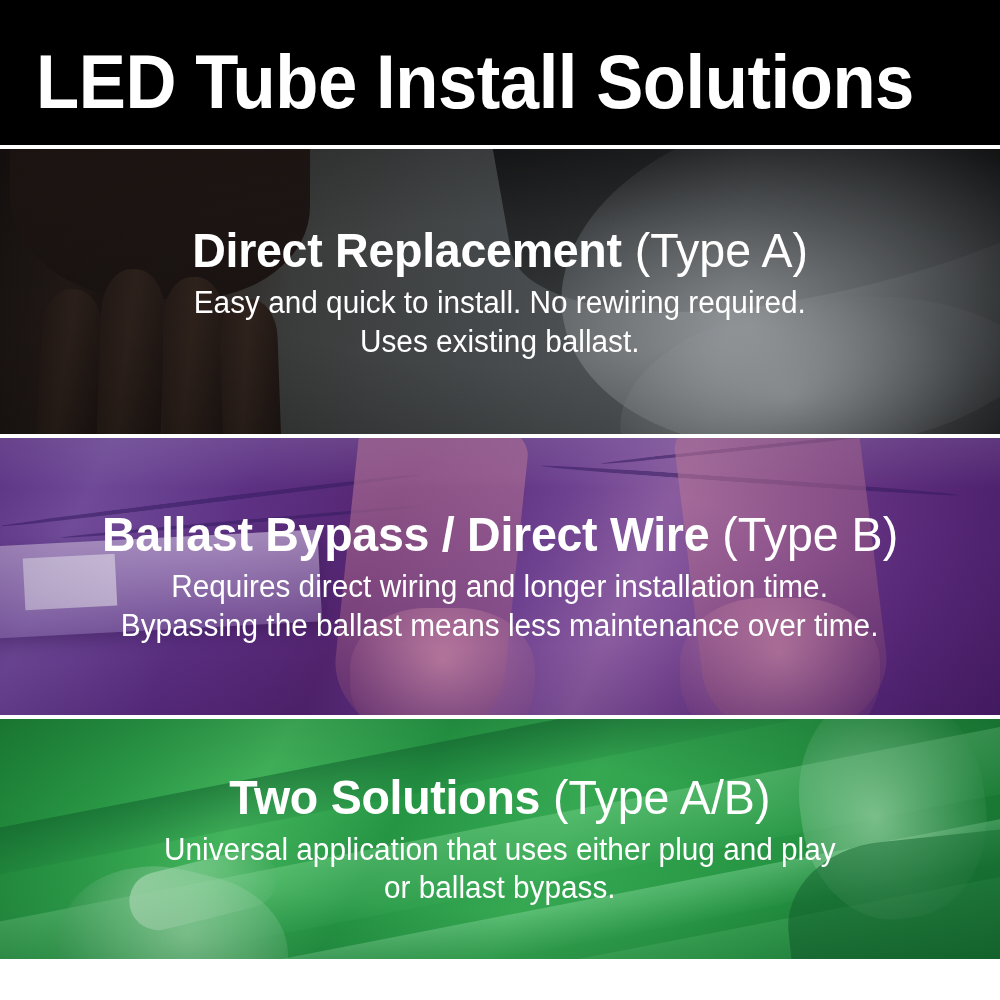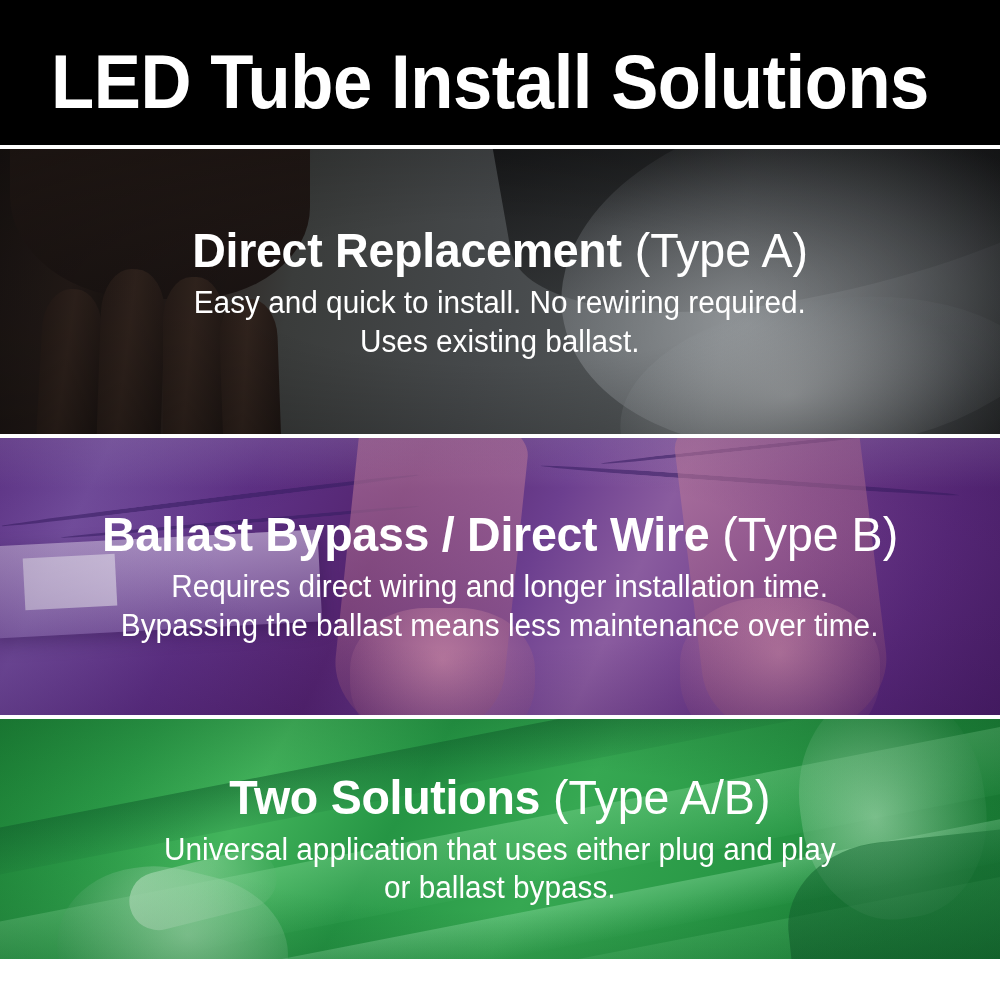--- a/index.html
+++ b/index.html
@@ -23,21 +23,21 @@
   
   .header-bar {
     position: absolute;
     left: 0; top: 0;
     width: 1000px;
     height: 164px;
     background: #000000;
     display: flex;
     align-items: center;
     box-sizing: border-box;
-    padding-left: 51px;
+    padding-left: 36px;
   }
   .header-title {
     color: #ffffff;
     font-size: 76px;
     font-weight: bold;
     letter-spacing: -0.5px;
     line-height: 1;
     transform: scaleX(0.93);
     transform-origin: left center;
     white-space: nowrap;

